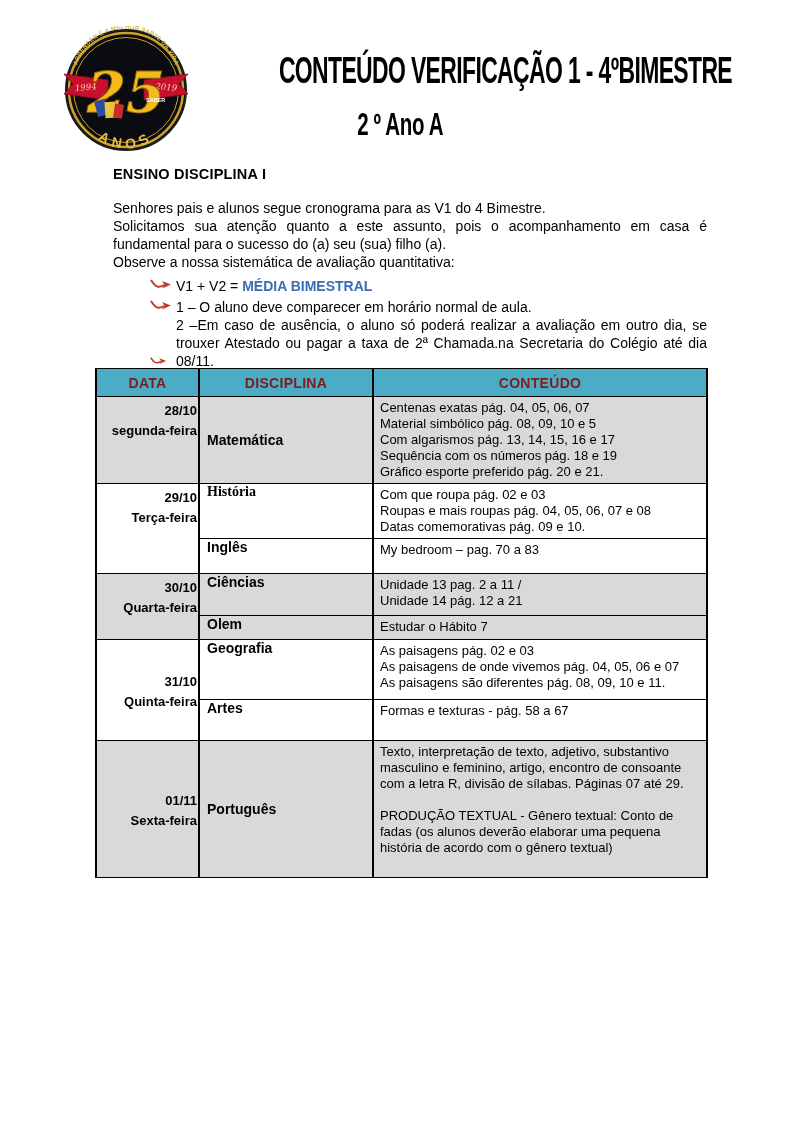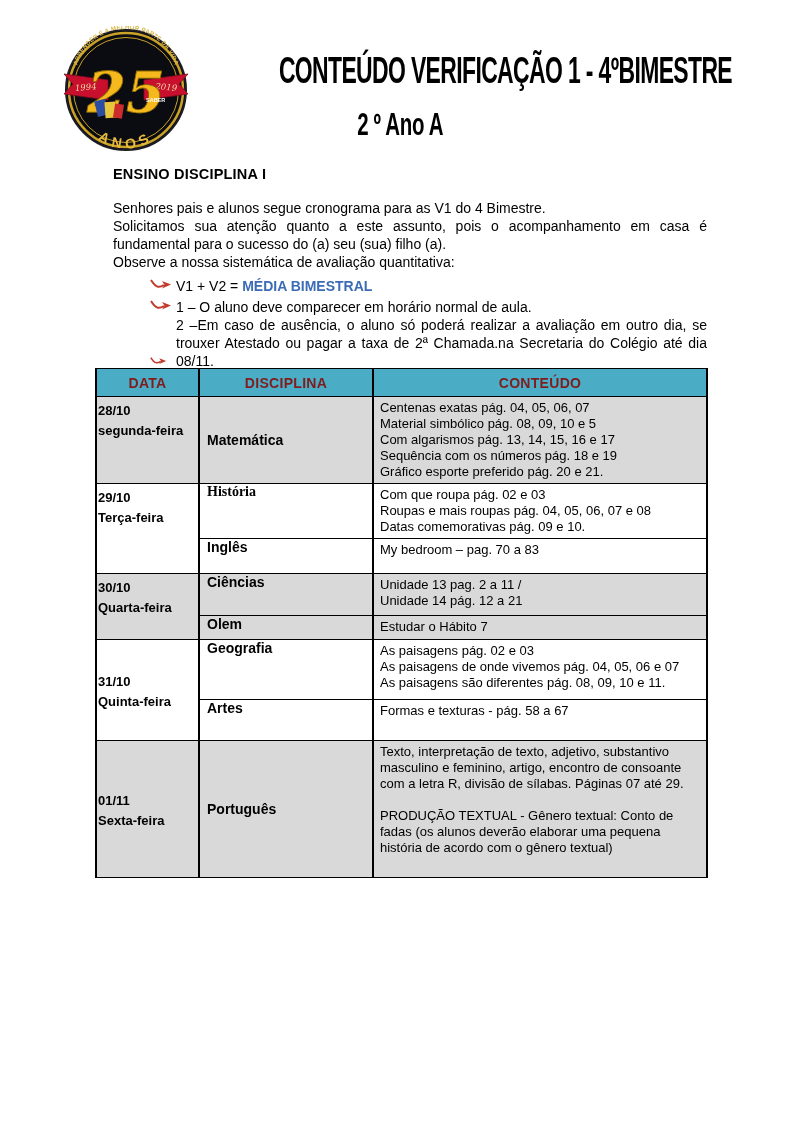--- a/index.html
+++ b/index.html
@@ -33,21 +33,21 @@
 
   
   .schedule{position:absolute;left:95px;top:368px;width:611px;border-collapse:collapse;
             table-layout:fixed;}
   .schedule th{background:var(--teal);color:#7f1d1d;font-size:14px;font-weight:bold;
             height:25px;text-align:center;letter-spacing:0.3px;
             border:2px solid #000;border-top-width:1px;border-bottom-width:1px;}
   .schedule td{border:2px solid #000;border-top-width:1px;border-bottom-width:1px;
             background:#fff;}
   .schedule tr.shaded td{background:var(--gray);}
-  .date-cell{text-align:left;font-weight:bold;font-size:13px;padding-top:4px;}
+  .date-cell{text-align:right;font-weight:bold;font-size:13px;padding-top:4px;}
   .date-num,.date-day{line-height:20px;}
   .subject-cell{font-weight:bold;font-size:14px;padding:0 7px;}
   .content-cell{font-size:13px;padding:3px 6px;vertical-align:top;}
   .content-line{min-height:16px;line-height:16px;}
 </style>
 </head>
 <body>
 
 <div class="page">
 

